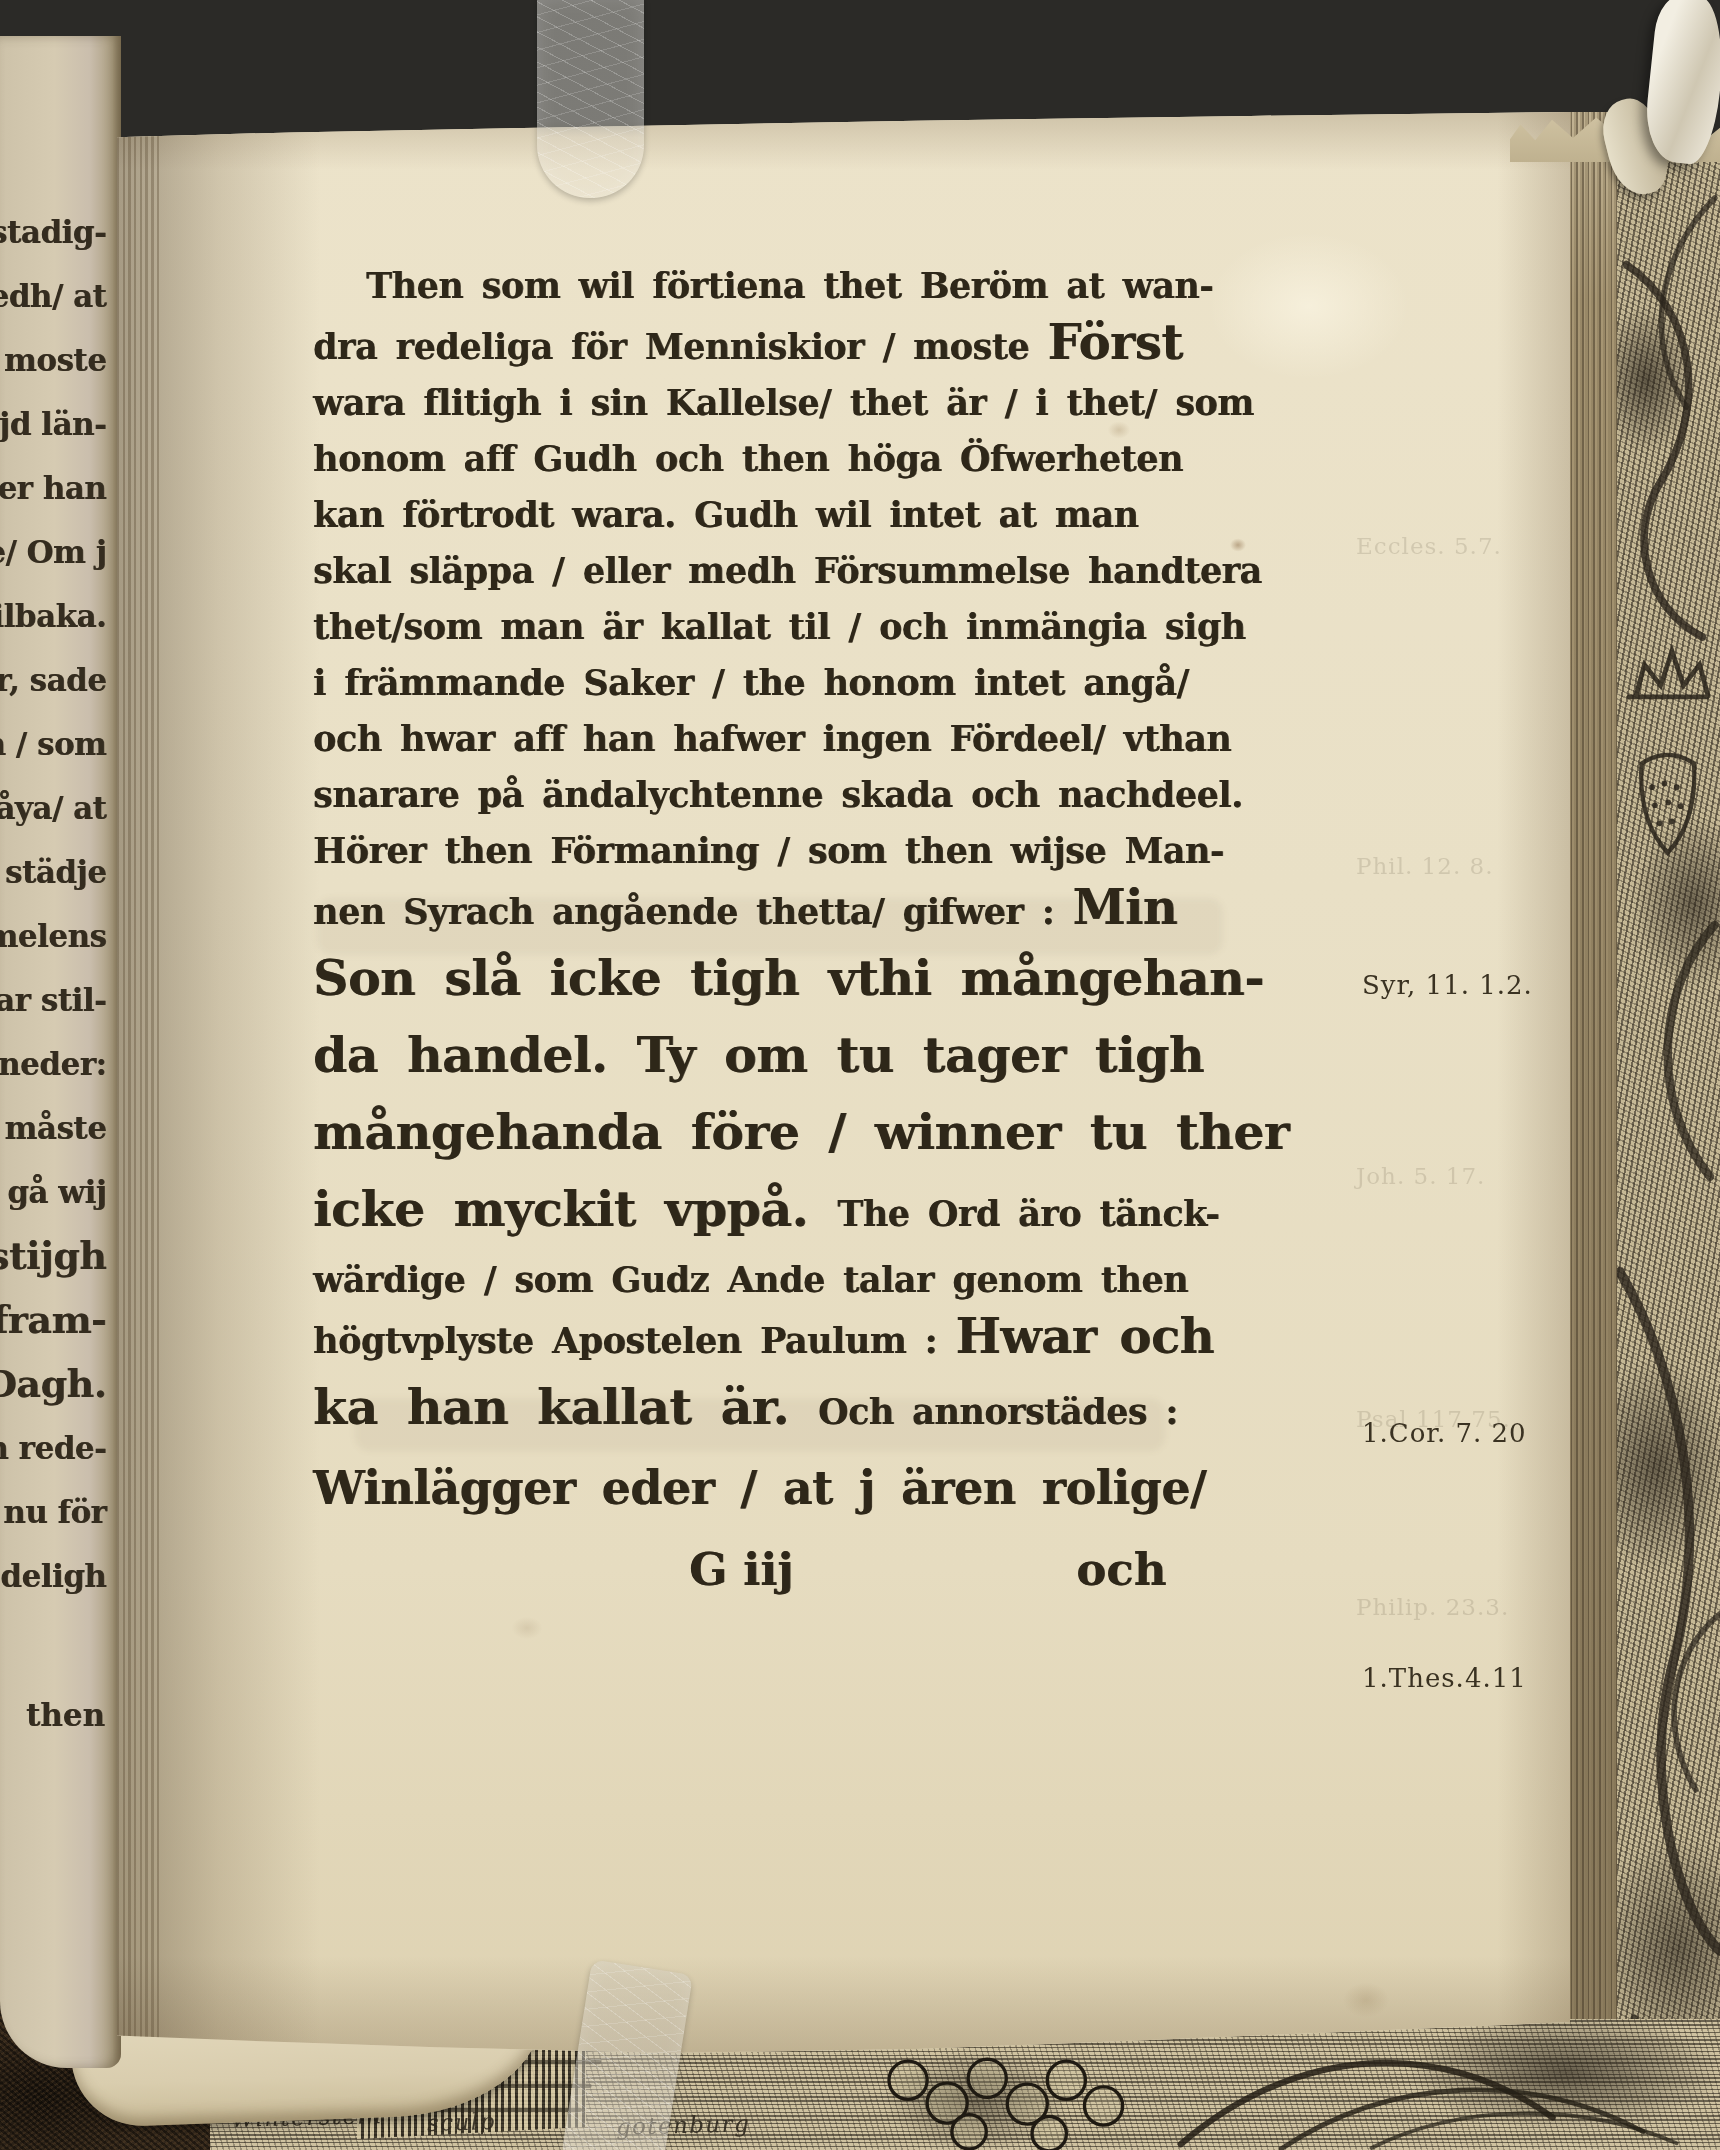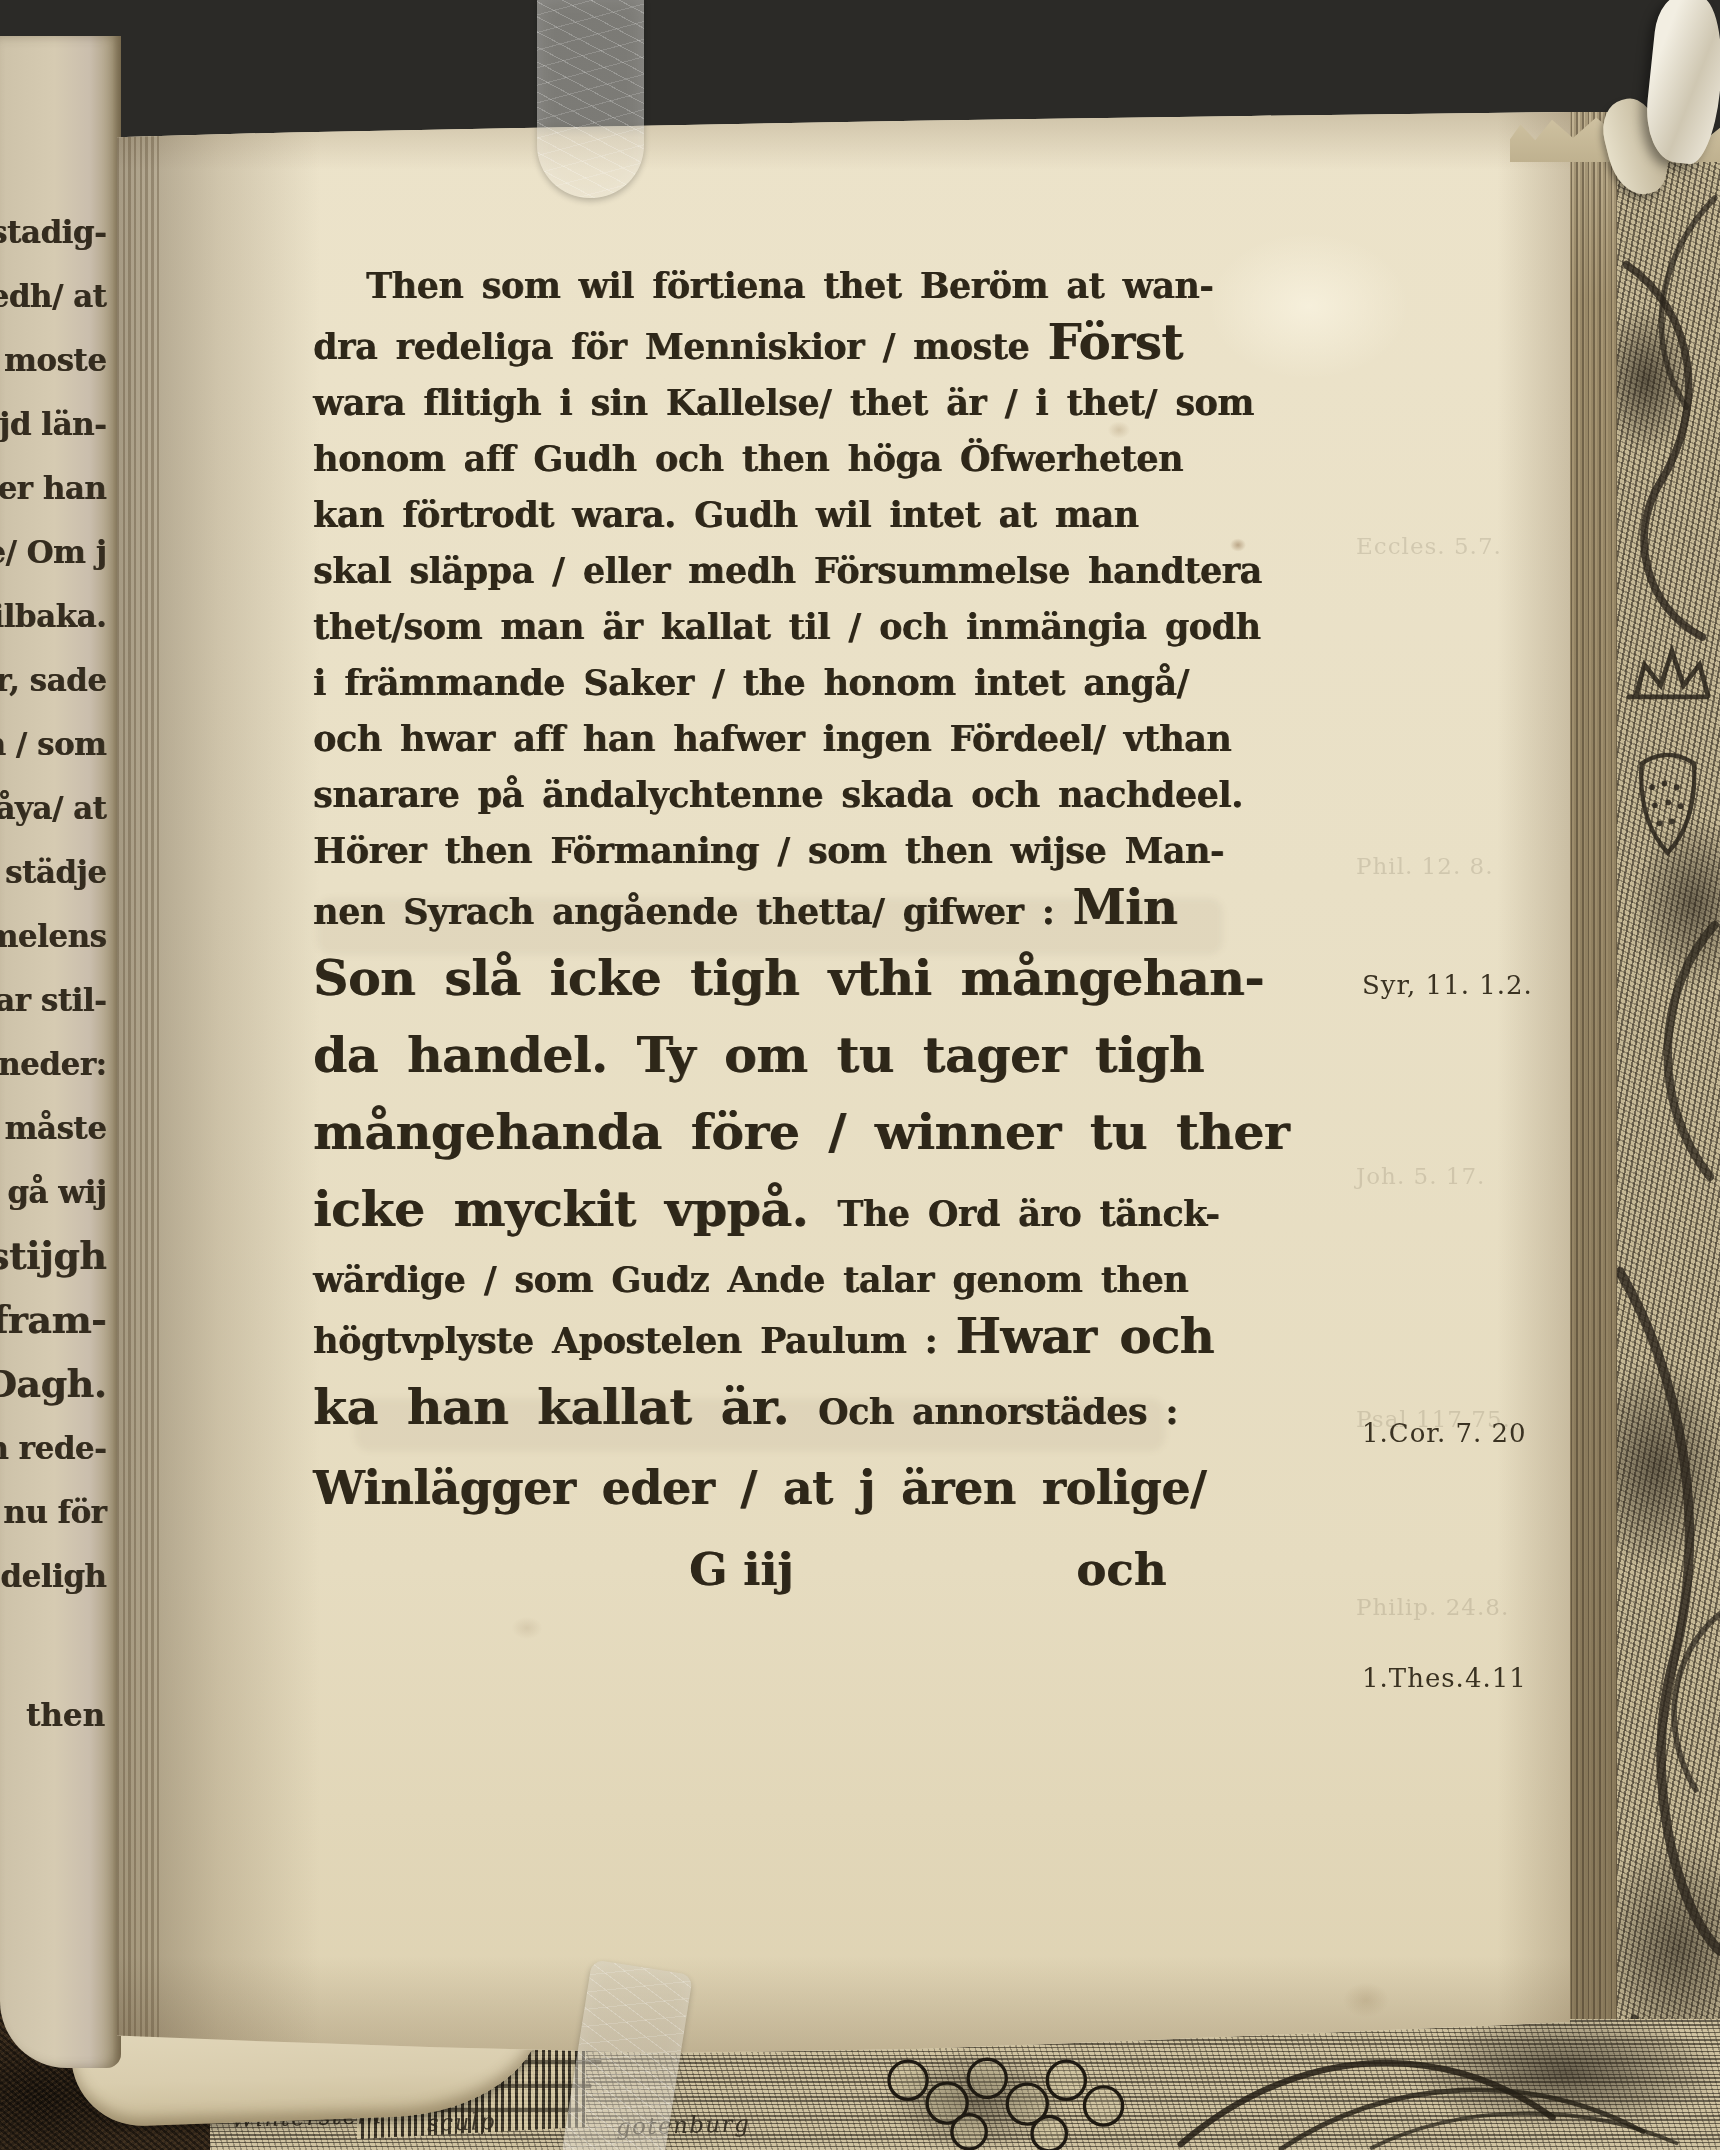--- a/index.html
+++ b/index.html
@@ -282,21 +282,21 @@
     <div class="ghost-bar" style="left:200px;top:786px;width:906px;height:57px"></div>
     <div class="ghost-bar" style="left:238px;top:1287px;width:810px;height:52px"></div>
 
     <div class="text-block">
       <div class="tb-line r ind"><span>Then som wil förtiena thet Beröm at wan-</span></div>
       <div class="tb-line r"><span>dra redeliga för Menniskior / moste </span><span class="ib">Först</span></div>
       <div class="tb-line r"><span>wara flitigh i sin Kallelse/ thet är / i thet/ som</span></div>
       <div class="tb-line r"><span>honom aff Gudh och then höga Öfwerheten</span></div>
       <div class="tb-line r"><span>kan förtrodt wara. Gudh wil intet at man</span></div>
       <div class="tb-line r"><span>skal släppa / eller medh Försummelse handtera</span></div>
-      <div class="tb-line r"><span>thet/som man är kallat til / och inmängia godh</span></div>
+      <div class="tb-line r"><span>thet/som man är kallat til / och inmängia sigh</span></div>
       <div class="tb-line r"><span>i främmande Saker / the honom intet angå/</span></div>
       <div class="tb-line r"><span>och hwar aff han hafwer ingen Fördeel/ vthan</span></div>
       <div class="tb-line r"><span>snarare på ändalychtenne skada och nachdeel.</span></div>
       <div class="tb-line r"><span>Hörer then Förmaning / som then wijse Man-</span></div>
       <div class="tb-line r"><span>nen Syrach angående thetta/ gifwer : </span><span class="ib">Min</span></div>
       <div class="tb-line b"><span>Son slå icke tigh vthi mångehan-</span></div>
       <div class="tb-line b"><span>da handel. Ty om tu tager tigh</span></div>
       <div class="tb-line b"><span>mångehanda före / winner tu ther</span></div>
       <div class="tb-line b"><span>icke myckit vppå. </span><span class="is">The Ord äro tänck-</span></div>
       <div class="tb-line r"><span>wärdige / som Gudz Ande talar genom then</span></div>
@@ -310,21 +310,21 @@
     </div>
 
     <div class="margin-note" style="top:810px">Syr, 11. 1.2.</div>
     <div class="margin-note" style="top:1258px">1.Cor. 7. 20</div>
     <div class="margin-note" style="top:1503px">1.Thes.4.11</div>
 
     <div class="ghost-note" style="top:421px">Eccles. 5.7.</div>
     <div class="ghost-note" style="top:741px">Phil. 12. 8.</div>
     <div class="ghost-note" style="top:1051px">Joh. 5. 17.</div>
     <div class="ghost-note" style="top:1294px">Psal 117.75.</div>
-    <div class="ghost-note" style="top:1482px">Philip. 24.8.</div>
+    <div class="ghost-note" style="top:1482px">Philip. 23.3.</div>
   </div>
 
   <div class="torn-strip"></div>
   <div class="curl2"></div>
   <div class="curl"></div>
 
   <div class="strap strap-top"></div>
   <div class="strap strap-bottom"></div>
 
 </div>

